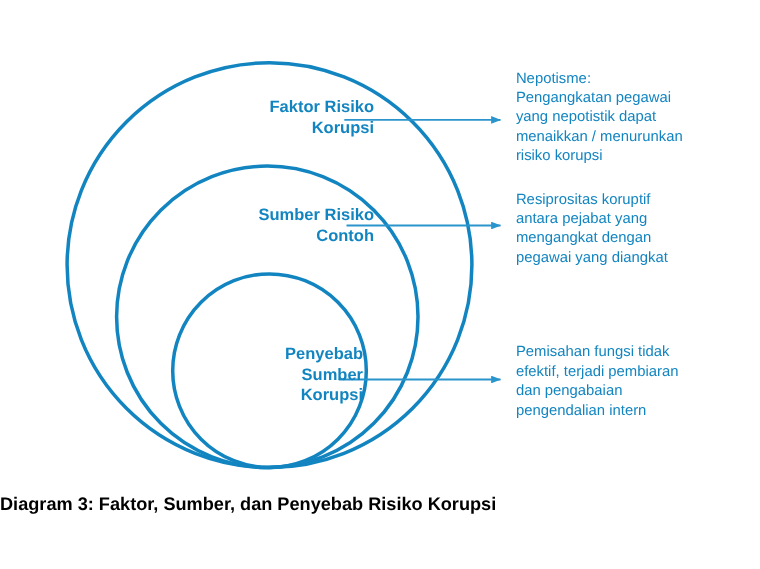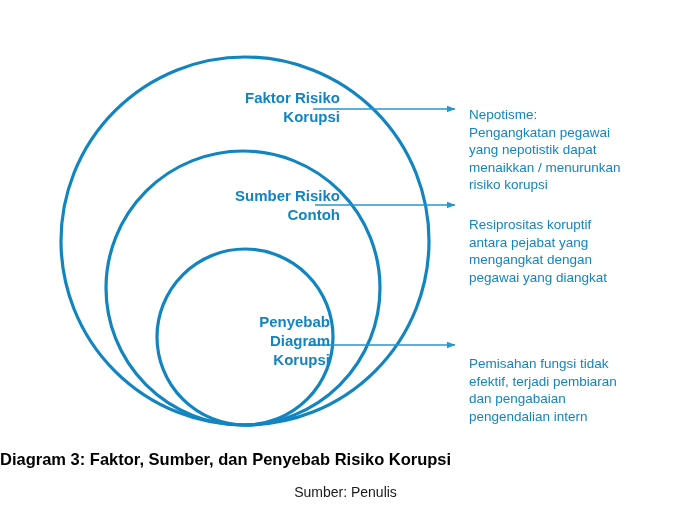--- a/index.html
+++ b/index.html
@@ -51,21 +51,20 @@
     top: 312px;
     width: 170px;
   }
   .example-text {
     position: absolute;
     color: #1285c1;
     font-size: 13.5px;
     line-height: 17.5px;
     white-space: pre-line;
     font-weight: normal;
-    margin-top: 44px;
   }
   #contoh-heading {
     position: absolute;
     left: 466px;
     top: 22px;
     width: 210px;
     color: #1285c1;
     font-weight: bold;
     font-size: 15px;
     text-align: center;
@@ -116,21 +115,21 @@
     <line x1="308" y1="345" x2="455" y2="345" stroke="#2a94cd" stroke-width="1.6" marker-end="url(#arrowhead)"></line>
   </svg>
 
   <div class="circle-label" id="label-faktor">Faktor Risiko
 Korupsi</div>
 
   <div class="circle-label" id="label-sumber">Sumber Risiko
 Contoh</div>
 
   <div class="circle-label" id="label-penyebab">Penyebab
-Diagram
+Sumber
 Korupsi</div>
 
 
   <div class="example-text" id="example-1">Nepotisme:
 Pengangkatan pegawai
 yang nepotistik dapat
 menaikkan / menurunkan
 risiko korupsi</div>
 
   <div class="example-text" id="example-3">Pemisahan fungsi tidak
@@ -138,15 +137,14 @@
 dan pengabaian
 pengendalian intern</div>
 
   <div class="example-text" id="example-2">Resiprositas koruptif
 antara pejabat yang
 mengangkat dengan
 pegawai yang diangkat</div>
 
   <div id="caption-title">Diagram 3: Faktor, Sumber, dan Penyebab Risiko Korupsi</div>
 
-  <div id="caption-source">Sumber: Penulis</div>
 
 </div>
 
 </body></html>

